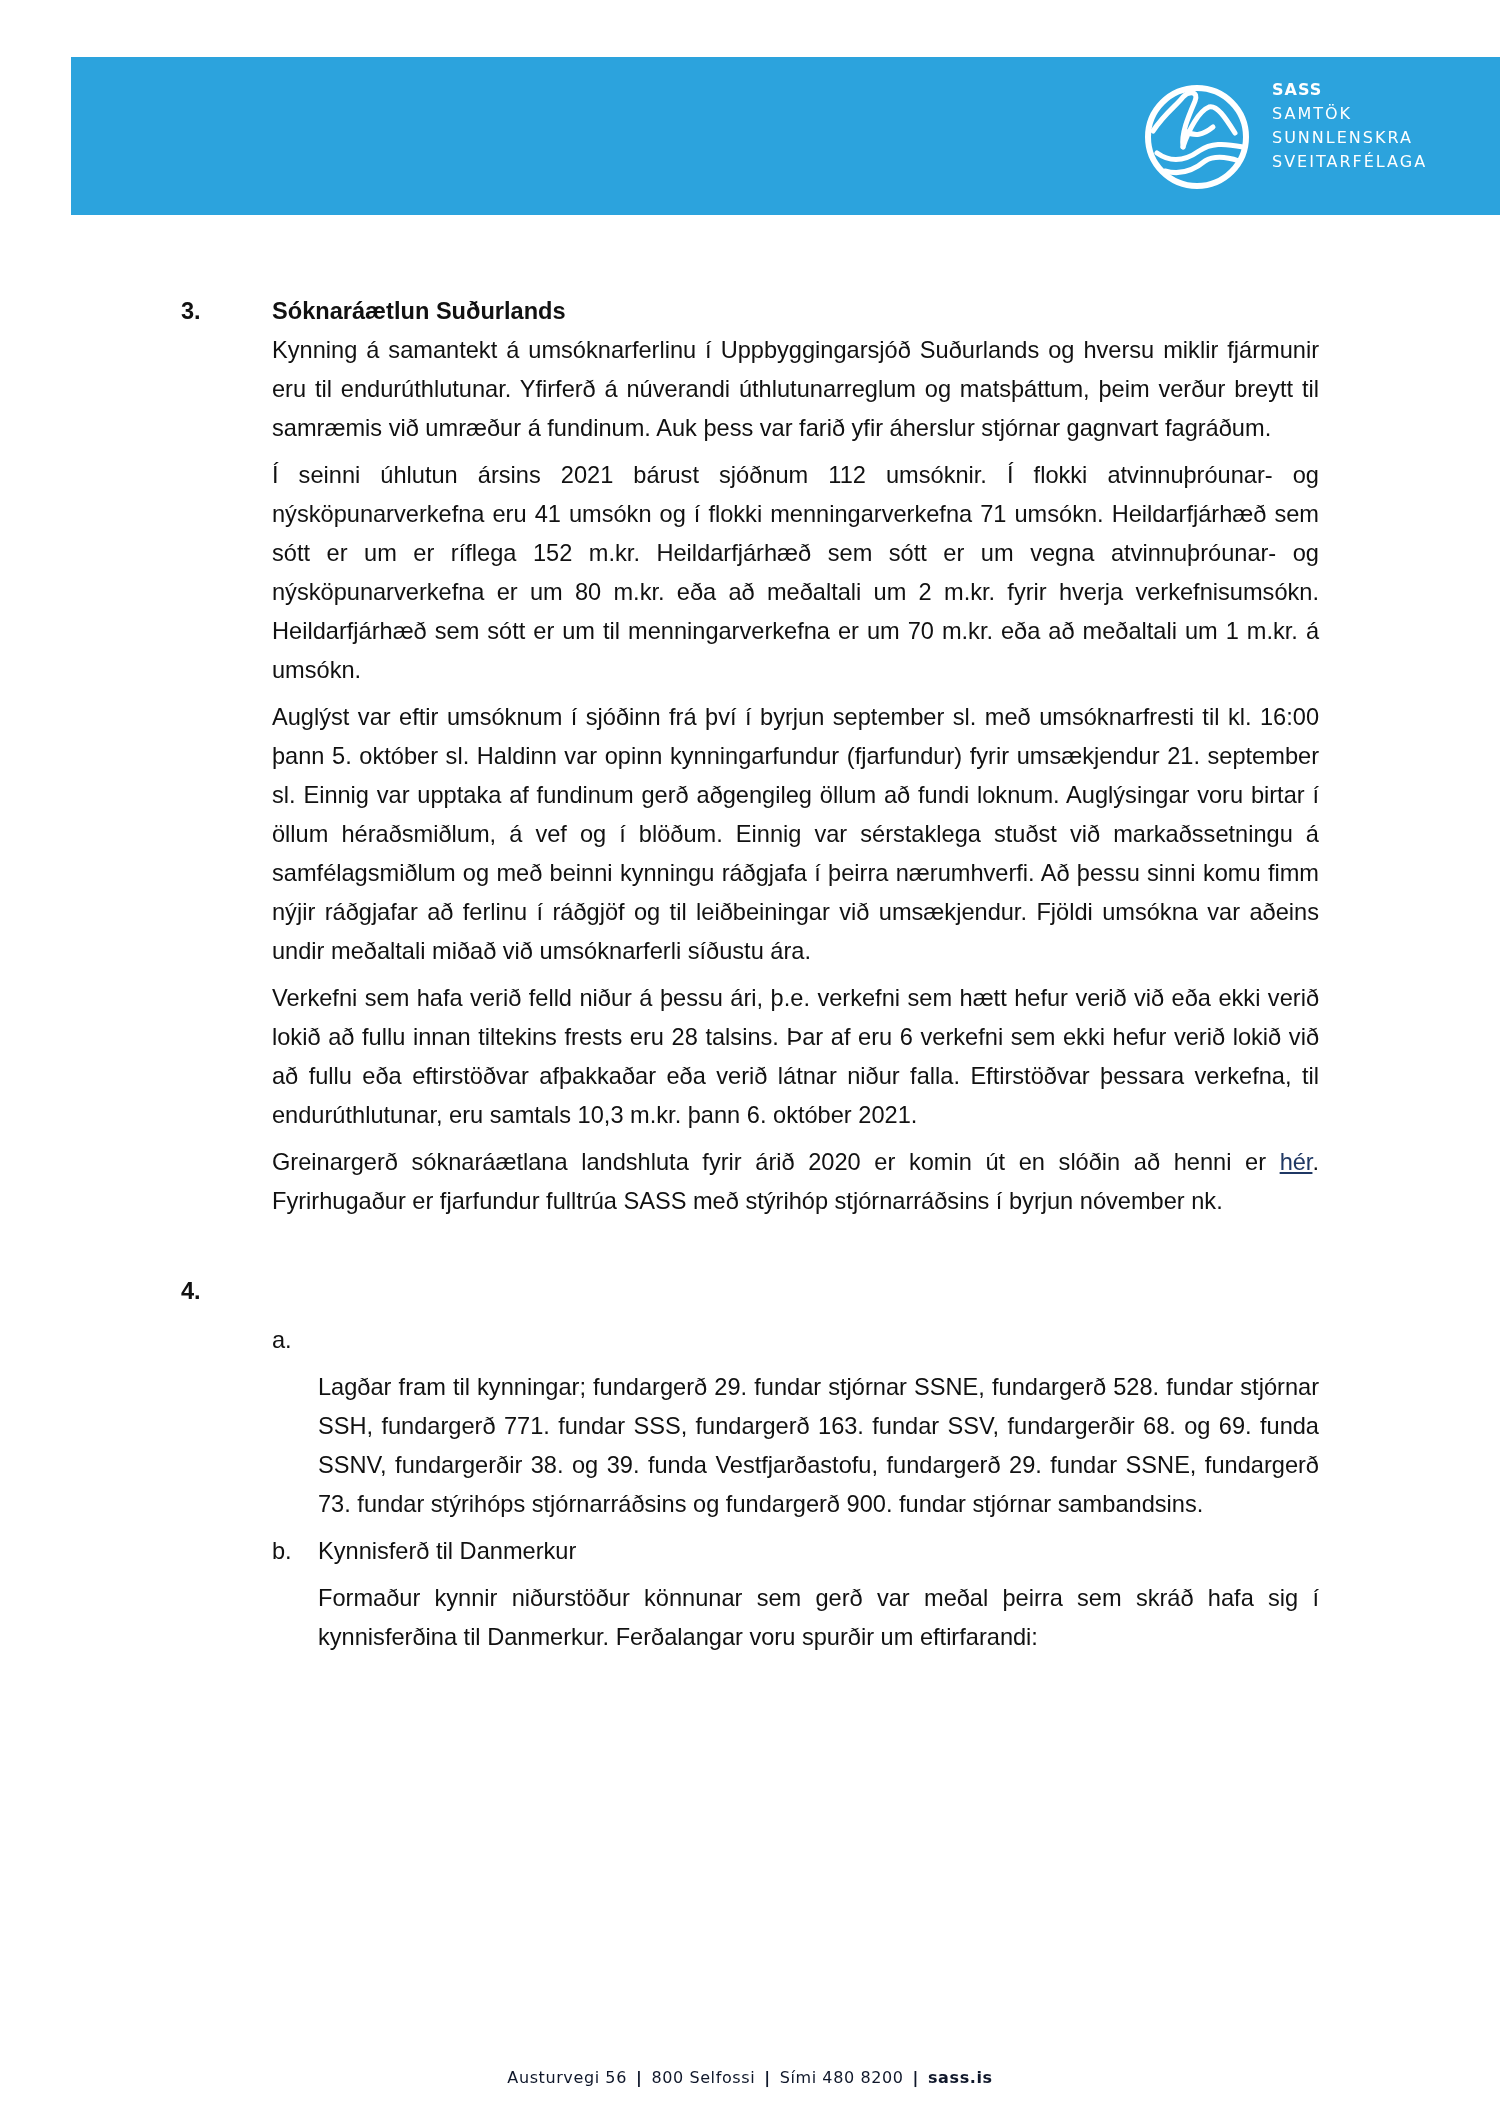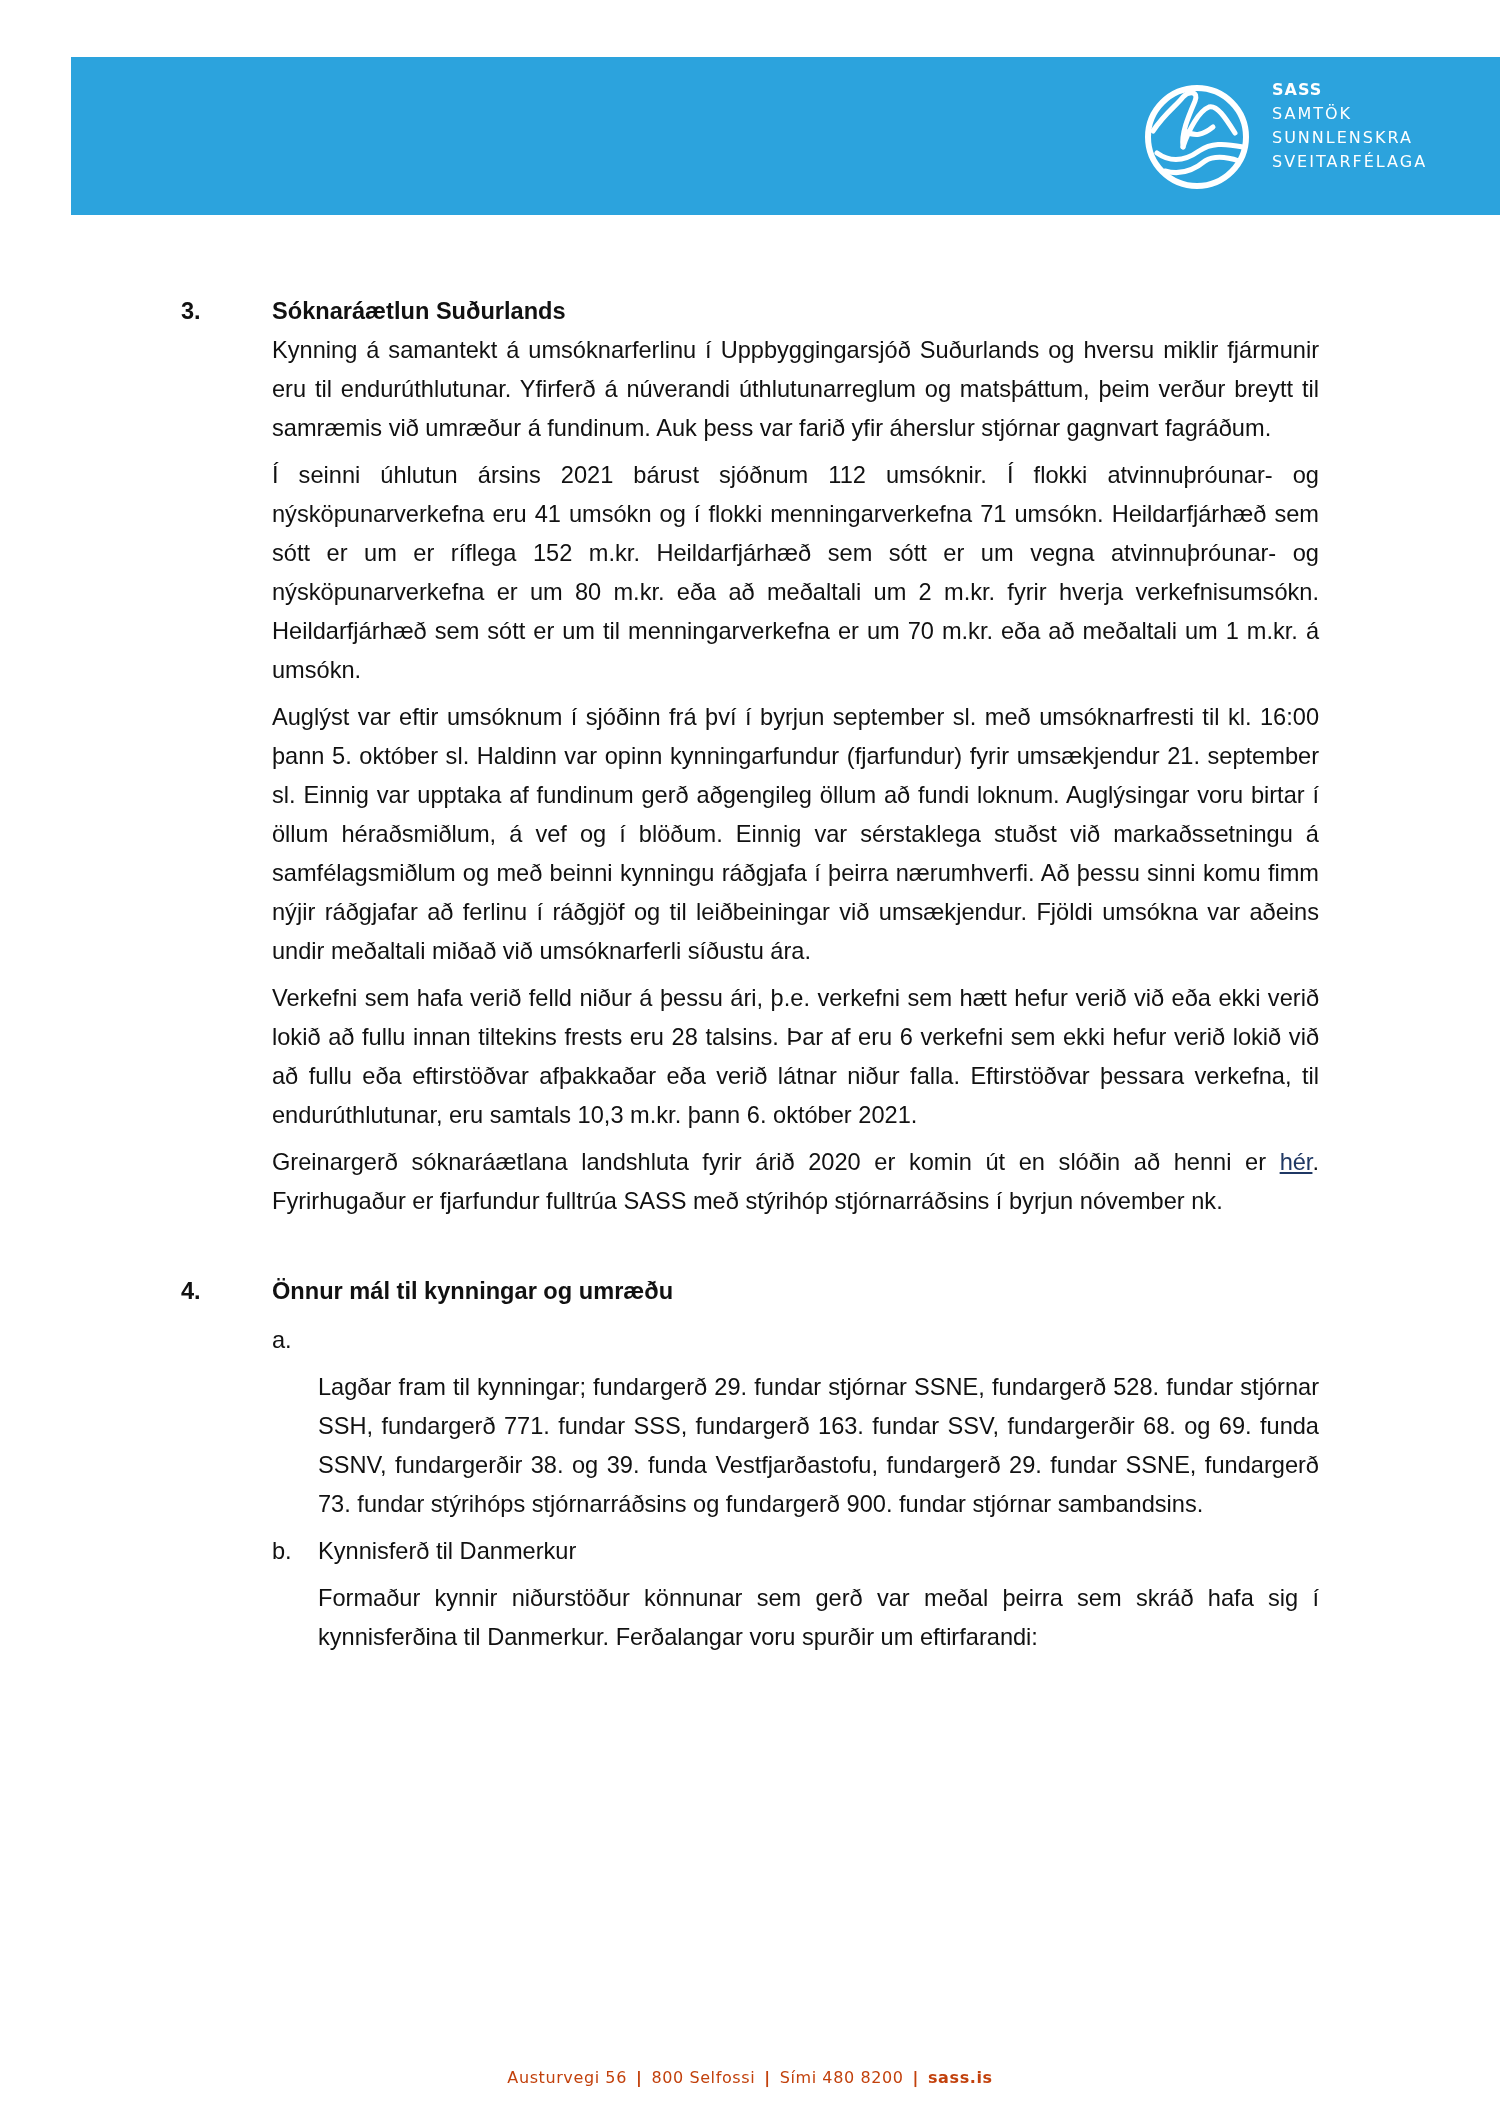--- a/index.html
+++ b/index.html
@@ -100,21 +100,21 @@
       margin-top: 52px;
     }
     .footer {
       position: absolute;
       left: 0;
       width: 1500px;
       top: 2068px;
       text-align: center;
       font-family: "DejaVu Sans", sans-serif;
       font-size: 16px;
-      color: #c2410c;
+      color: #0f172a;
       letter-spacing: 0.6px;
     }
     .footer .sep {
       margin: 0 9px;
       font-weight: bold;
     }
     .footer .web {
       font-weight: bold;
     }
   </style>
@@ -151,21 +151,20 @@
       <p class="para">Í seinni úhlutun ársins 2021 bárust sjóðnum 112 umsóknir. Í flokki atvinnuþróunar- og nýsköpunarverkefna eru 41 umsókn og í flokki menningarverkefna 71 umsókn. Heildarfjárhæð sem sótt er um er ríflega 152 m.kr. Heildarfjárhæð sem sótt er um vegna atvinnuþróunar- og nýsköpunarverkefna er um 80 m.kr. eða að meðaltali um 2 m.kr. fyrir hverja verkefnisumsókn. Heildarfjárhæð sem sótt er um til menningarverkefna er um 70 m.kr. eða að meðaltali um 1 m.kr. á umsókn.</p>
       <p class="para">Auglýst var eftir umsóknum í sjóðinn frá því í byrjun september sl. með umsóknarfresti til kl. 16:00 þann 5. október sl. Haldinn var opinn kynningarfundur (fjarfundur) fyrir umsækjendur 21. september sl. Einnig var upptaka af fundinum gerð aðgengileg öllum að fundi loknum. Auglýsingar voru birtar í öllum héraðsmiðlum, á vef og í blöðum. Einnig var sérstaklega stuðst við markaðssetningu á samfélagsmiðlum og með beinni kynningu ráðgjafa í þeirra nærumhverfi. Að þessu sinni komu fimm nýjir ráðgjafar að ferlinu í ráðgjöf og til leiðbeiningar við umsækjendur. Fjöldi umsókna var aðeins undir meðaltali miðað við umsóknarferli síðustu ára.</p>
       <p class="para">Verkefni sem hafa verið felld niður á þessu ári, þ.e. verkefni sem hætt hefur verið við eða ekki verið lokið að fullu innan tiltekins frests eru 28 talsins. Þar af eru 6 verkefni sem ekki hefur verið lokið við að fullu eða eftirstöðvar afþakkaðar eða verið látnar niður falla. Eftirstöðvar þessara verkefna, til endurúthlutunar, eru samtals 10,3 m.kr. þann 6. október 2021.</p>
       <p class="para"><span>Greinargerð sóknaráætlana landshluta fyrir árið 2020 er komin út en slóðin að henni er </span><a class="link">hér</a><span>. Fyrirhugaður er fjarfundur fulltrúa SASS með stýrihóp stjórnarráðsins í byrjun nóvember nk.</span></p>
     </div>
   </div>
 
   <div class="section section-4">
     <div class="section-head">
       <span class="section-num">4.</span>
-      <span>Önnur mál til kynningar og umræðu</span>
     </div>
     <div class="body-block">
       <div class="sub-item">
         <div class="sub-item-head">
           <span class="sub-letter">a.</span>
         </div>
         <div class="sub-body">
           <p class="para">Lagðar fram til kynningar; fundargerð 29. fundar stjórnar SSNE, fundargerð 528. fundar stjórnar SSH, fundargerð 771. fundar SSS, fundargerð 163. fundar SSV, fundargerðir 68. og 69. funda SSNV, fundargerðir 38. og 39. funda Vestfjarðastofu, fundargerð 29. fundar SSNE, fundargerð 73. fundar stýrihóps stjórnarráðsins og fundargerð 900. fundar stjórnar sambandsins.</p>
         </div>
       </div>

